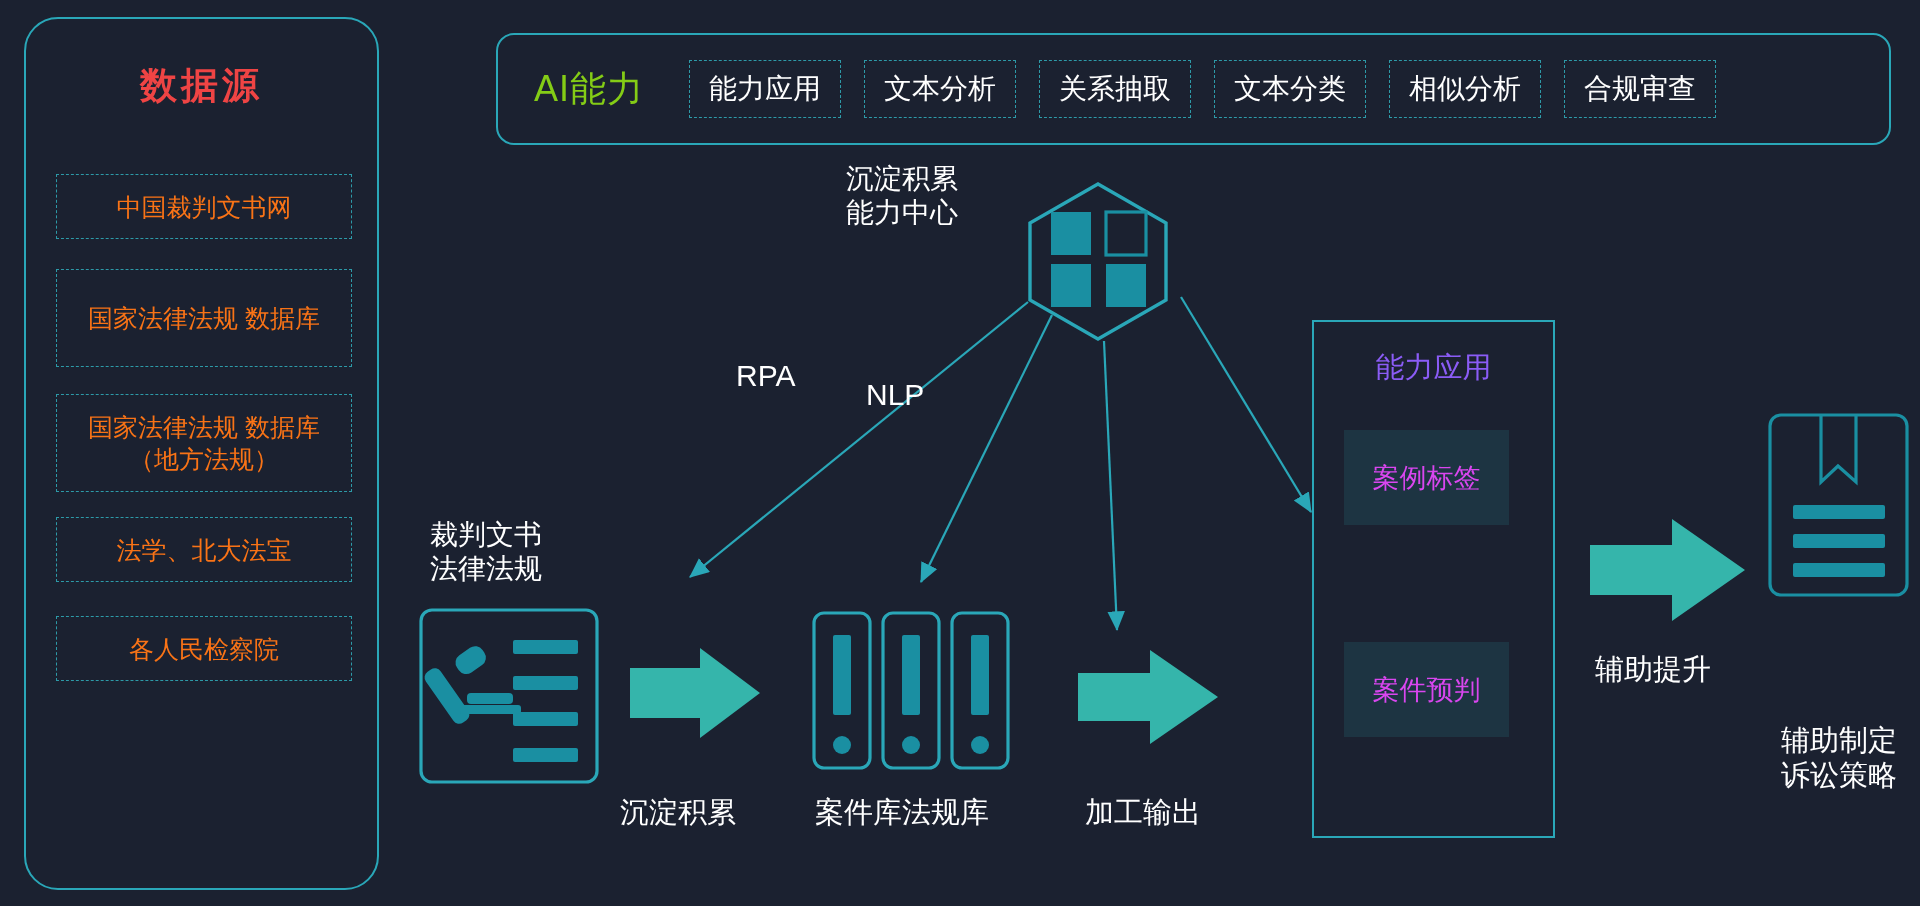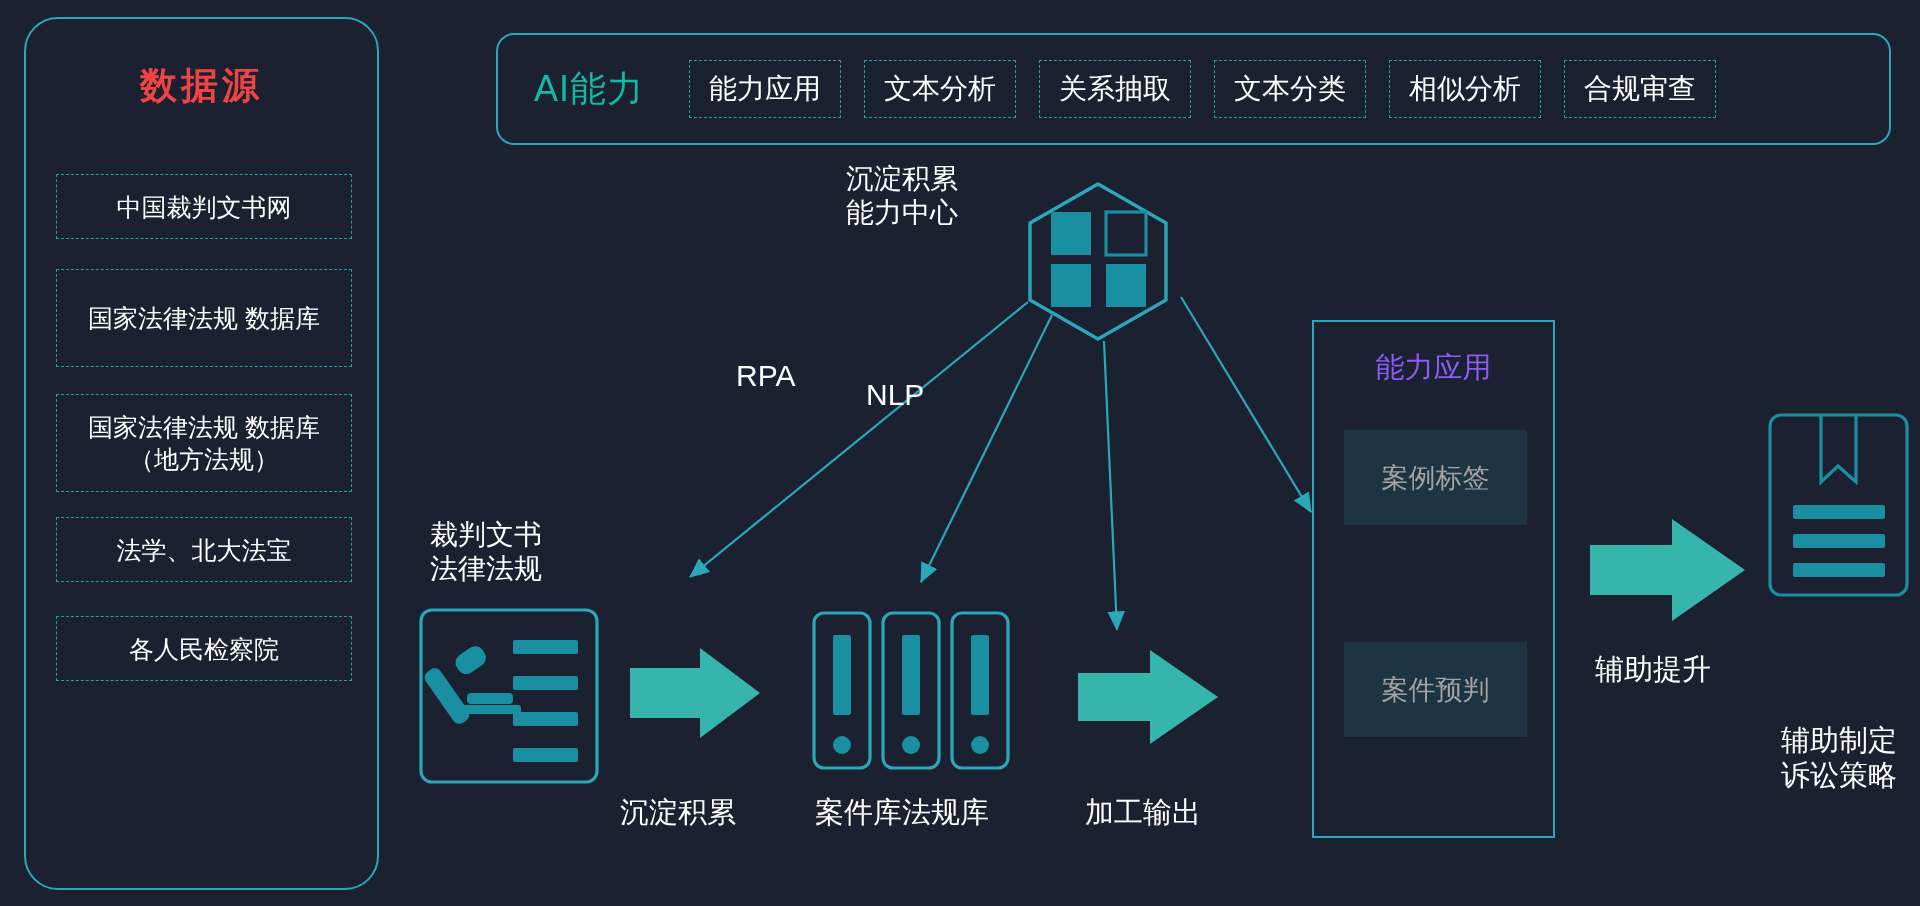--- a/index.html
+++ b/index.html
@@ -16,37 +16,37 @@
     position:absolute; left:24px; top:17px; width:355px; height:873px;
     border:2px solid #2aa7b8; border-radius:34px;
   }
   .ds-title{
     position:absolute; left:0; top:42px; width:100%;
     text-align:center; color:#ef4444; font-size:37px; font-weight:bold; letter-spacing:4px;
   }
   .ds-item{
     position:absolute; left:30px; width:296px;
     border:1.6px dashed #2d9aa8;
-    color:#ffffff; font-size:25px; line-height:1.28;
+    color:#f97316; font-size:25px; line-height:1.28;
     display:flex; align-items:center; justify-content:center; text-align:center;
     padding:6px 8px;
   }
   .ds-item.i0{ top:155px;  height:65px; }
   .ds-item.i1{ top:250px;  height:98px; }
   .ds-item.i2{ top:375px;  height:98px; }
   .ds-item.i3{ top:498px;  height:65px; }
   .ds-item.i4{ top:597px;  height:65px; }
 
   
   .ai-bar{
     position:absolute; left:496px; top:33px; width:1395px; height:112px;
     border:2px solid #2aa7b8; border-radius:18px;
     display:flex; align-items:center; padding-left:36px; gap:23px;
   }
-  .ai-title{ color:#14b8a6; font-size:36px; letter-spacing:1px; margin-right:22px; white-space:nowrap; }
+  .ai-title{ color:#84cc16; font-size:36px; letter-spacing:1px; margin-right:22px; white-space:nowrap; }
   .ai-chip{
     border:1.6px dashed #2d9aa8; color:#fff; font-size:28px;
     padding:9px 19px; white-space:nowrap;
   }
 
   
   .ftxt{ position:absolute; color:#fff; white-space:pre; line-height:1.22; }
 
   
   svg.layer{ position:absolute; left:0; top:0; width:1920px; height:906px; pointer-events:none; }
@@ -54,22 +54,22 @@
   
   .cap-panel{
     position:absolute; left:1312px; top:320px; width:243px; height:518px;
     border:2px solid #2aa7b8;
   }
   .cap-title{
     position:absolute; left:0; top:26px; width:100%; text-align:center;
     color:#8b5cf6; font-size:29px;
   }
   .cap-item{
-    position:absolute; left:30px; width:183px; height:95px;
-    background:#1d3442; color:#a3a3a3; font-size:27px;
+    position:absolute; left:30px; width:165px; height:95px;
+    background:#1d3442; color:#d946ef; font-size:27px;
     display:flex; align-items:center; justify-content:center;
   }
   .cap-item.c0{ top:108px; }
   .cap-item.c1{ top:214px; }
   .cap-item.c2{ top:320px;text-align:center; }
 </style>
 </head>
 <body>
 
 <div id="stage">

